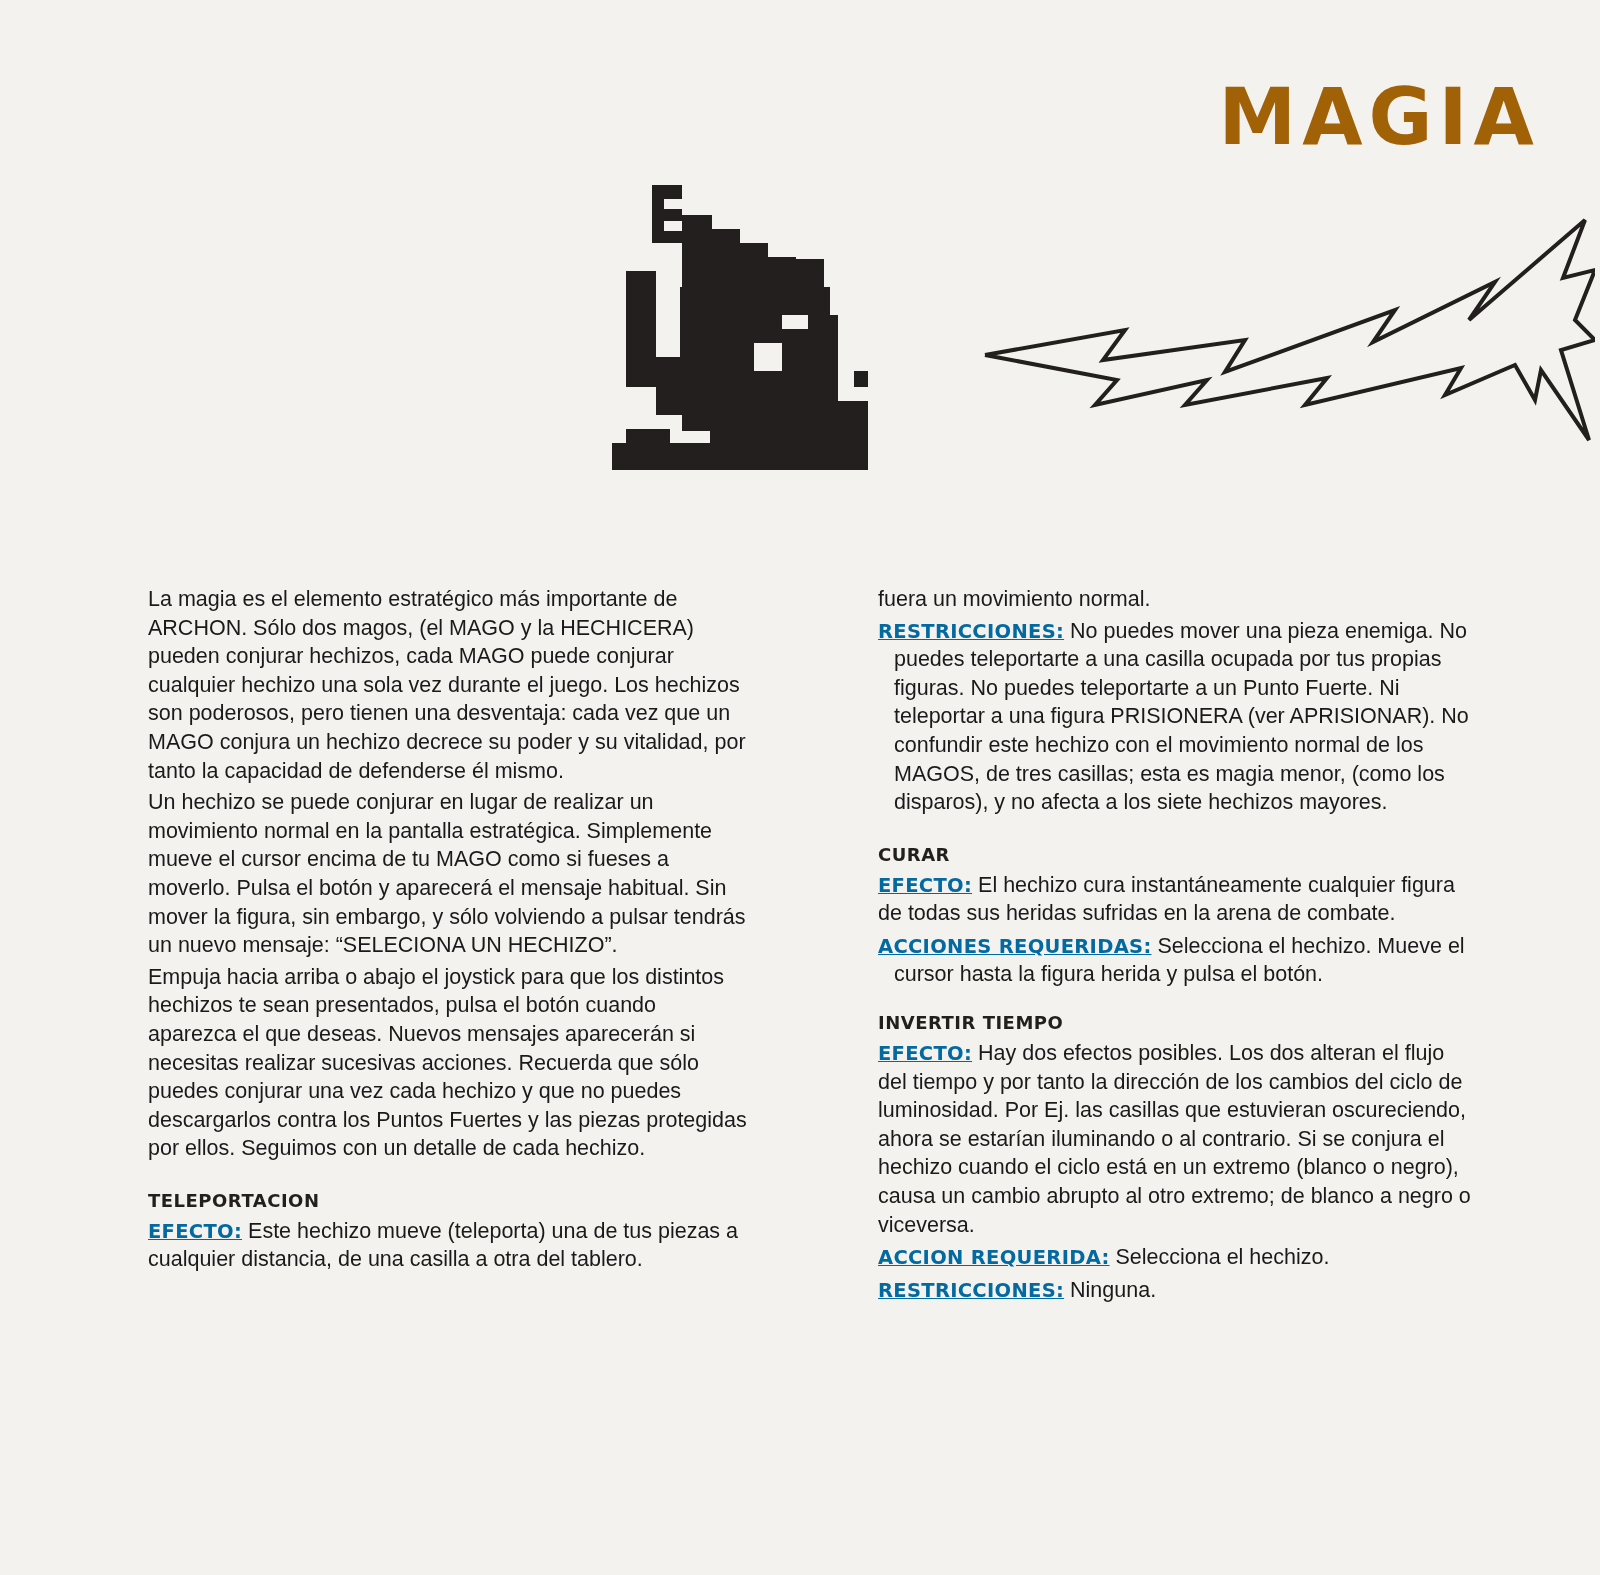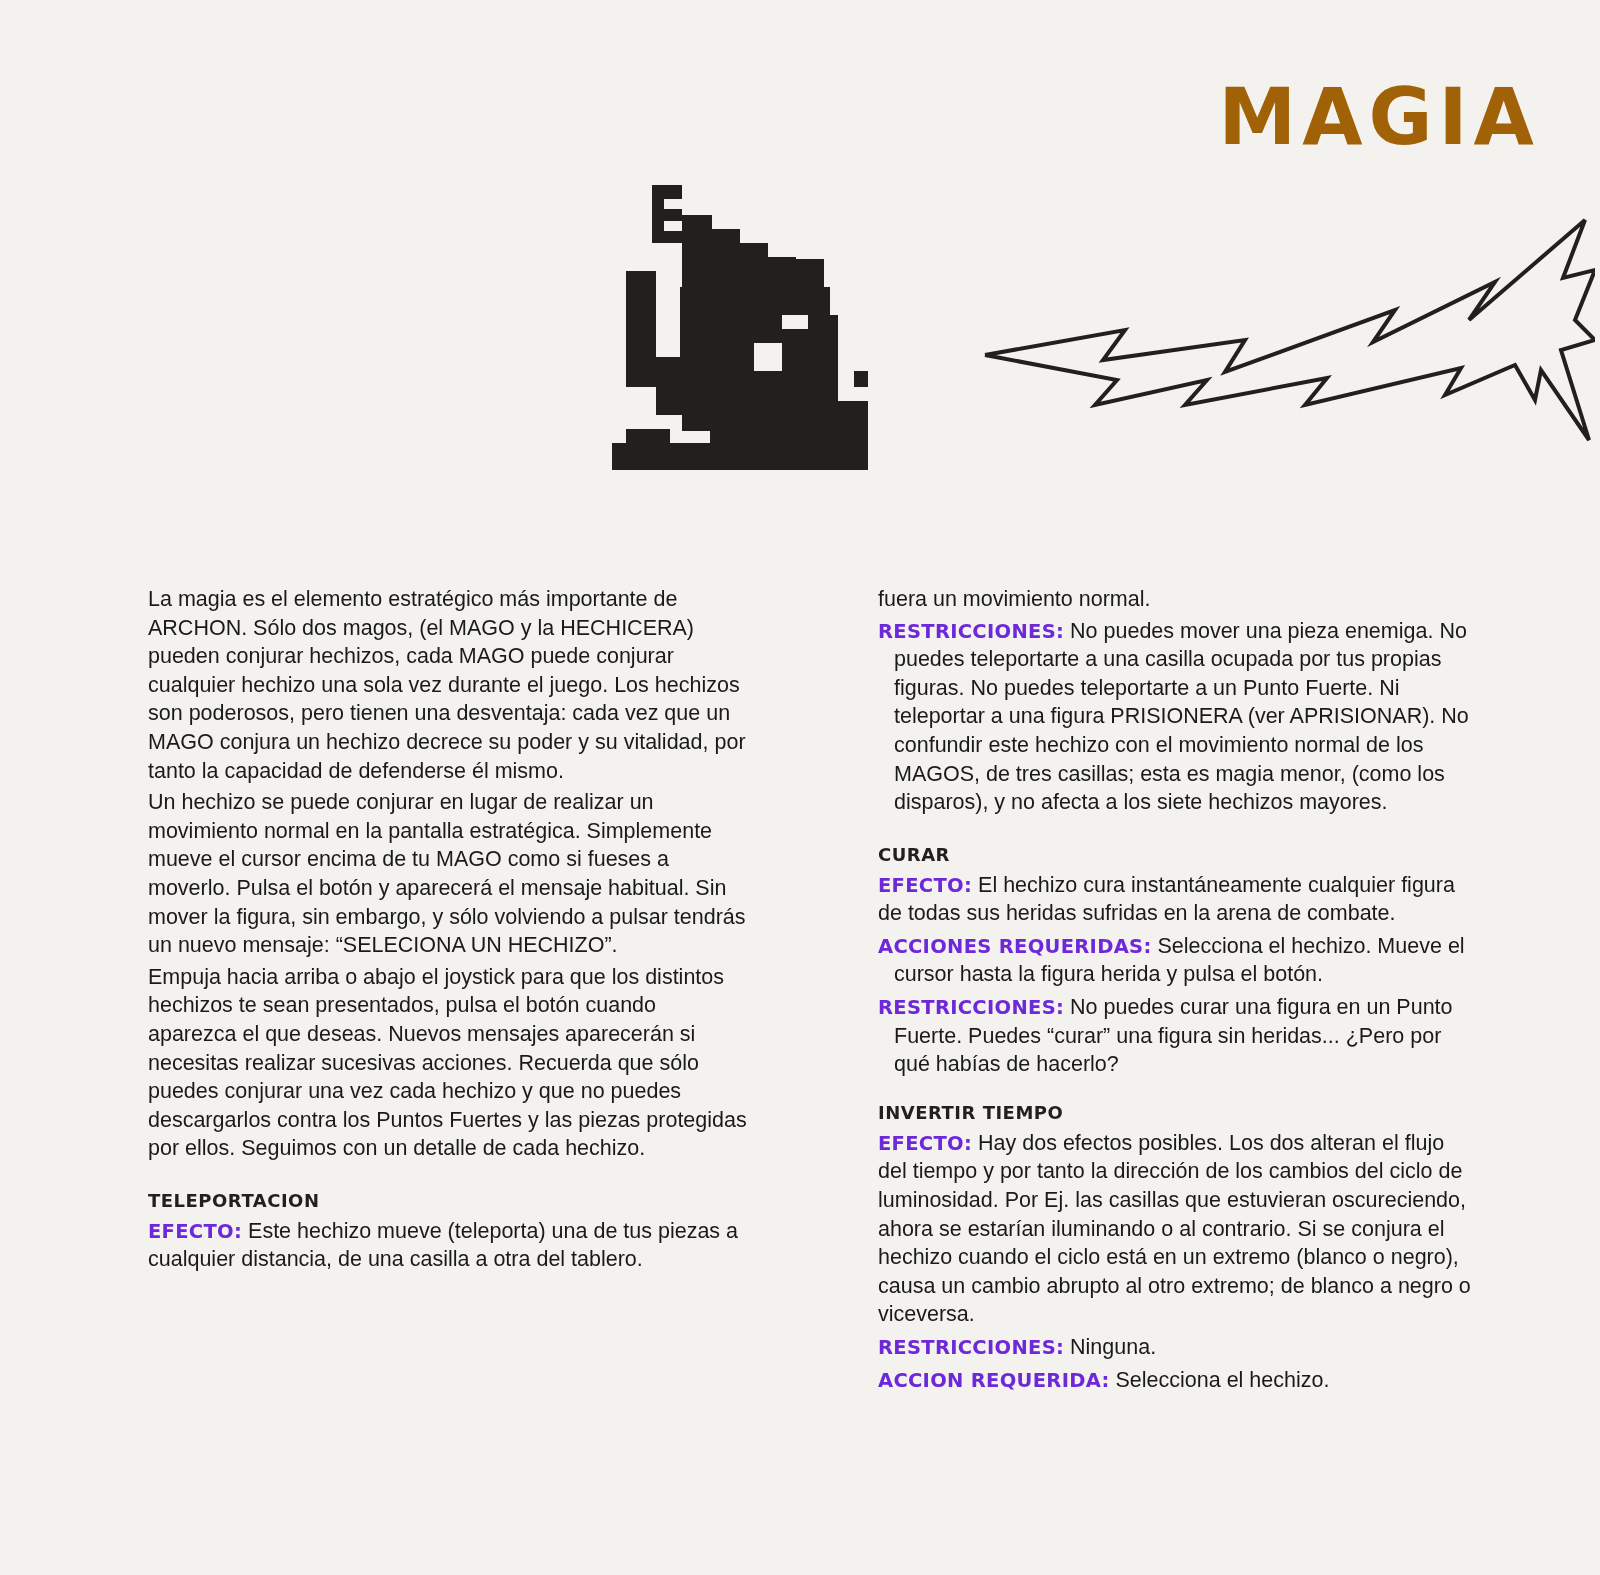--- a/index.html
+++ b/index.html
@@ -93,21 +93,22 @@
     padding-left: 0;
     color: #231f1e;
   }
   h2.spell.tight { margin-top: 22px; }
 
   .lbl {
     font-family: "DejaVu Sans", sans-serif;
     font-weight: 700;
     font-size: 19.5px;
     letter-spacing: 0.3px;
-    color: #6d28d9;
+    color: #0369a1;
+    text-decoration: underline;
   }
 
   .block {
     padding-left: 16px;
     text-indent: -16px;
     margin-bottom: 4px;
   }
   .first-block { padding-left: 0; text-indent: 0; }
 </style>
 </head>
@@ -182,24 +183,23 @@
     <p class="para">fuera un movimiento normal.</p>
 
     <p class="block"><span class="lbl">RESTRICCIONES:</span><span> No puedes mover una pieza enemiga. No puedes teleportarte a una casilla ocupada por tus propias figuras. No puedes teleportarte a un Punto Fuerte. Ni teleportar a una figura PRISIONERA (ver APRISIONAR). No confundir este hechizo con el movimiento normal de los MAGOS, de tres casillas; esta es magia menor, (como los disparos), y no afecta a los siete hechizos mayores.</span></p>
 
     <h2 class="spell">CURAR</h2>
 
     <p class="block first-block"><span class="lbl">EFECTO:</span><span> El hechizo cura instantáneamente cualquier figura de todas sus heridas sufridas en la arena de combate.</span></p>
 
     <p class="block"><span class="lbl">ACCIONES REQUERIDAS:</span><span> Selecciona el hechizo. Mueve el cursor hasta la figura herida y pulsa el botón.</span></p>
 
-    <p class="block"><span class="lbl">RESTRICCIONES:</span><span> No puedes curar una figura en un Punto Fuerte. Puedes “curar” una figura sin heridas... ¿Pero por qué habías de hacerlo?</span></p>
 
     <h2 class="spell tight">INVERTIR TIEMPO</h2>
 
     <p class="block first-block"><span class="lbl">EFECTO:</span><span> Hay dos efectos posibles. Los dos alteran el flujo del tiempo y por tanto la dirección de los cambios del ciclo de luminosidad. Por Ej. las casillas que estuvieran oscureciendo, ahora se estarían iluminando o al contrario. Si se conjura el hechizo cuando el ciclo está en un extremo (blanco o negro), causa un cambio abrupto al otro extremo; de blanco a negro o viceversa.</span></p>
 
+    <p class="block"><span class="lbl">ACCION REQUERIDA:</span><span> Selecciona el hechizo.</span></p>
+
     <p class="block"><span class="lbl">RESTRICCIONES:</span><span> Ninguna.</span></p>
-
-    <p class="block"><span class="lbl">ACCION REQUERIDA:</span><span> Selecciona el hechizo.</span></p>
 
   </div>
 </div>
 
 </body></html>

